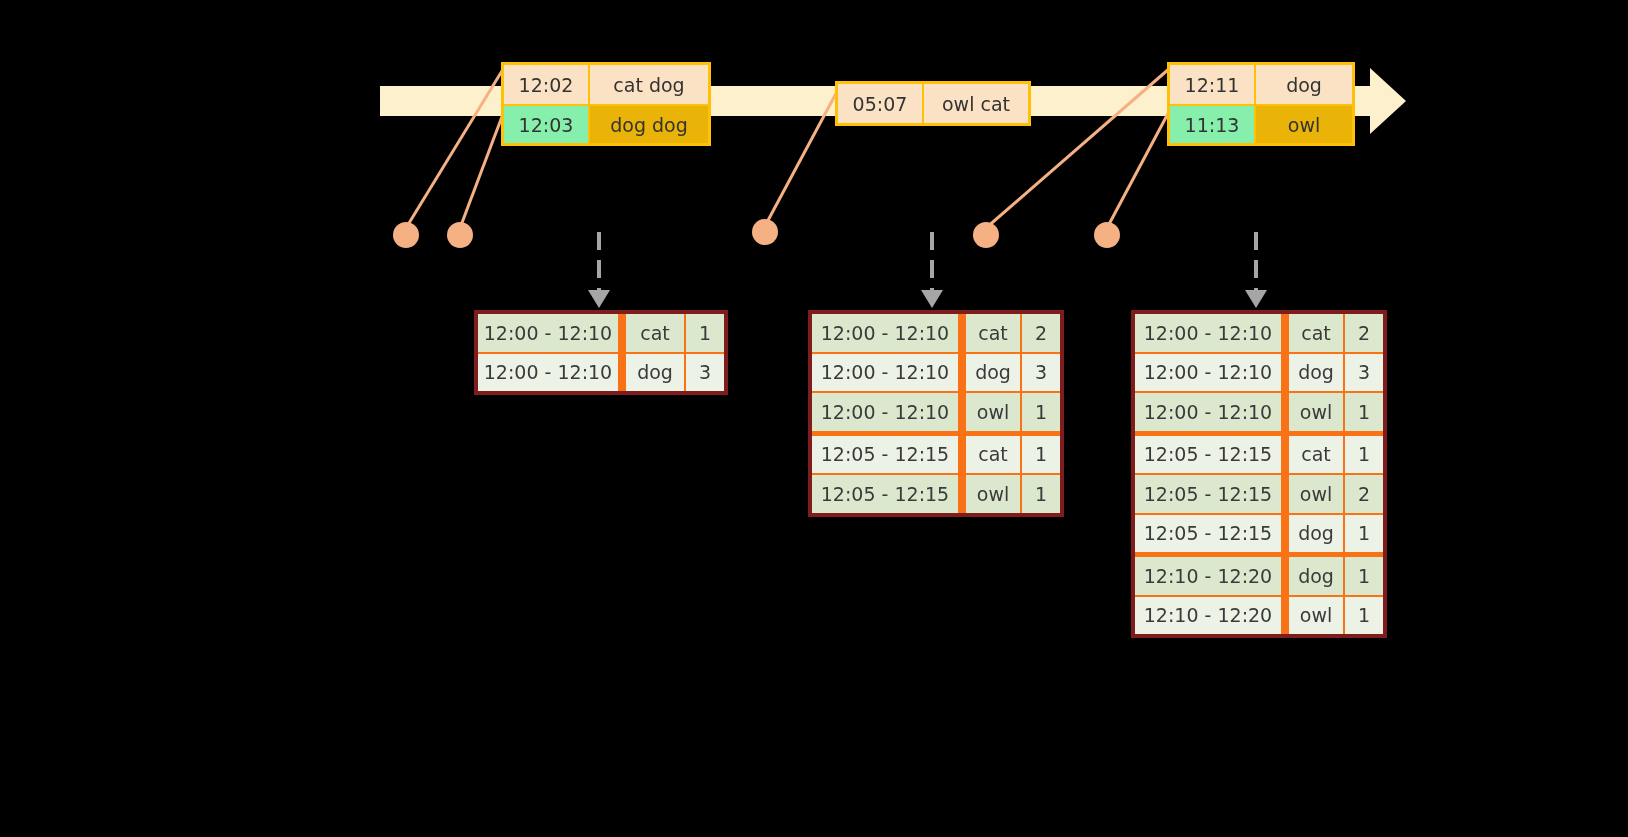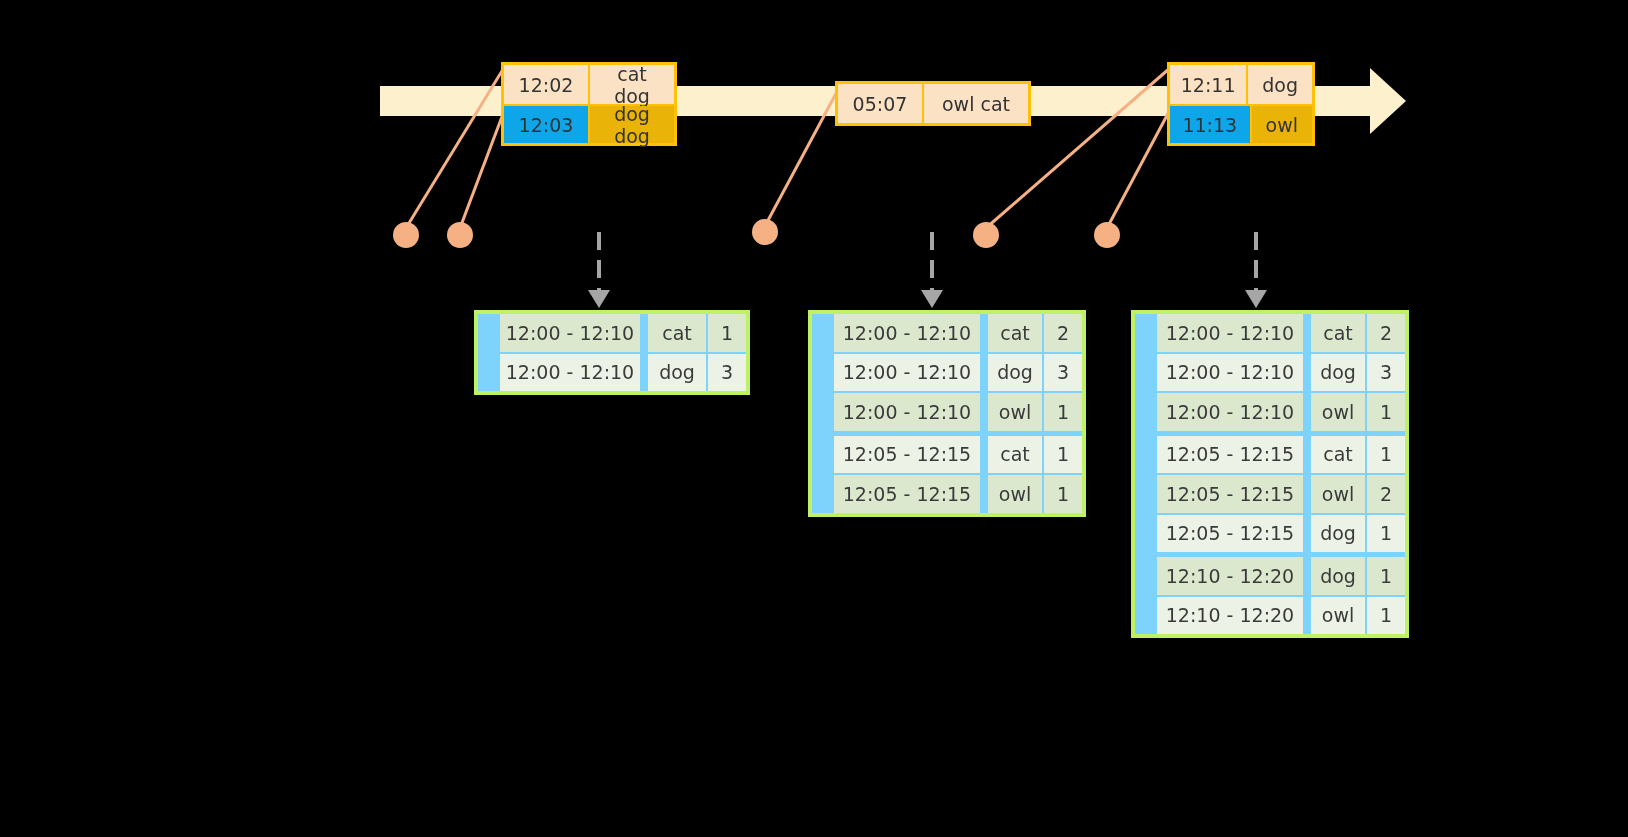--- a/index.html
+++ b/index.html
@@ -65,50 +65,49 @@
   .evt-row + .evt-row { border-top: 2px solid #FFC107; }
   .evt-row.shade .evt-time, .evt-row.shade .evt-payload { background: #FCE2C4; }
   .evt-time {
     width: 86px;
     display: flex;
     align-items: center;
     justify-content: center;
     font-size: 19px;
     box-sizing: border-box;
     border-right: 2px solid #FFC107;
-    background: #0ea5e9;
+    background: #86efac;
   }
   .evt-payload {
     flex: 1;
     display: flex;
     align-items: center;
     justify-content: center;
     font-size: 19px;
     box-sizing: border-box;
     background: #eab308;
     padding: 0 14px;
   }
 
-  #evt-a { left: 501px; top: 62px;  width: 176px; text-align: center; }
+  #evt-a { left: 501px; top: 62px;  width: 210px; text-align: center; }
   #evt-b { left: 835px; top: 81px;  width: 196px; }
-  #evt-c { left: 1167px; top: 62px; width: 148px; }
+  #evt-c { left: 1167px; top: 62px; width: 188px; }
   .connector-svg {
     position: absolute;
     left: 0; top: 0;
     width: 1628px; height: 837px;
     pointer-events: none;
   }
 
   
   .res-table {
     position: absolute;
-    border: 4px solid #bef264;
-    box-sizing: border-box;
-    background: #7dd3fc;
-    padding-left: 22px;
+    border: 4px solid #7f1d1d;
+    box-sizing: border-box;
+    background: #f97316;
   }
   .res-row {
     display: flex;
     height: 37.5px;
     box-sizing: border-box;
   }
   .res-row + .res-row { margin-top: 2px; }
   .res-row.group-sep { margin-top: 5px; }
   .res-cell {
     display: flex;

